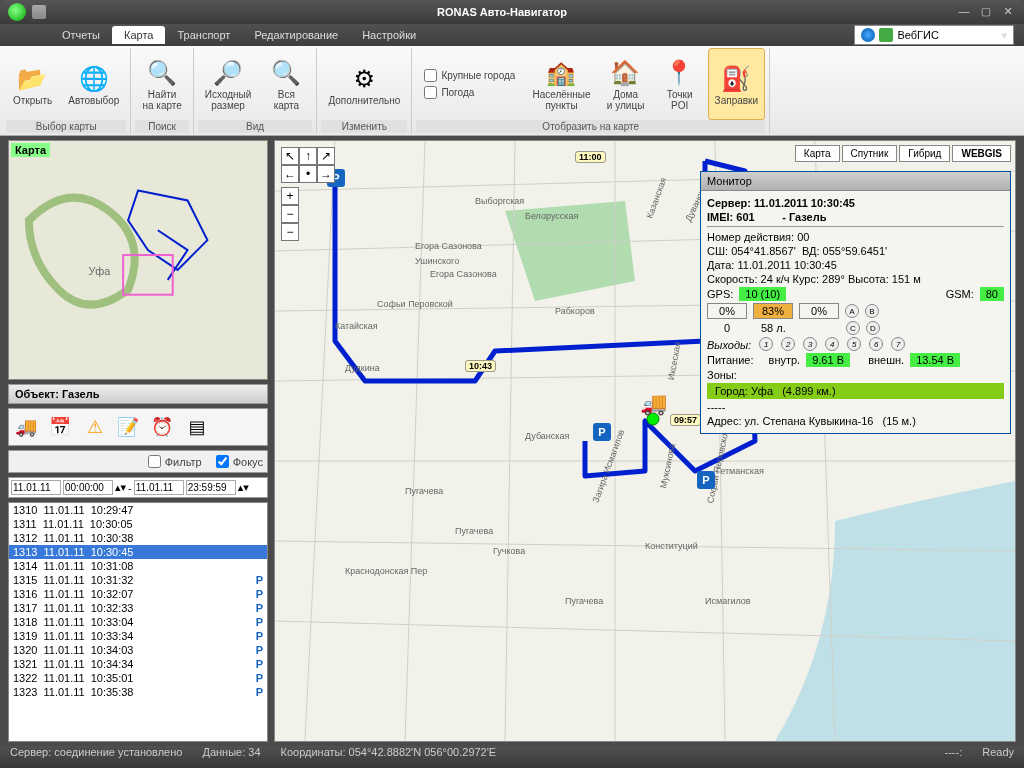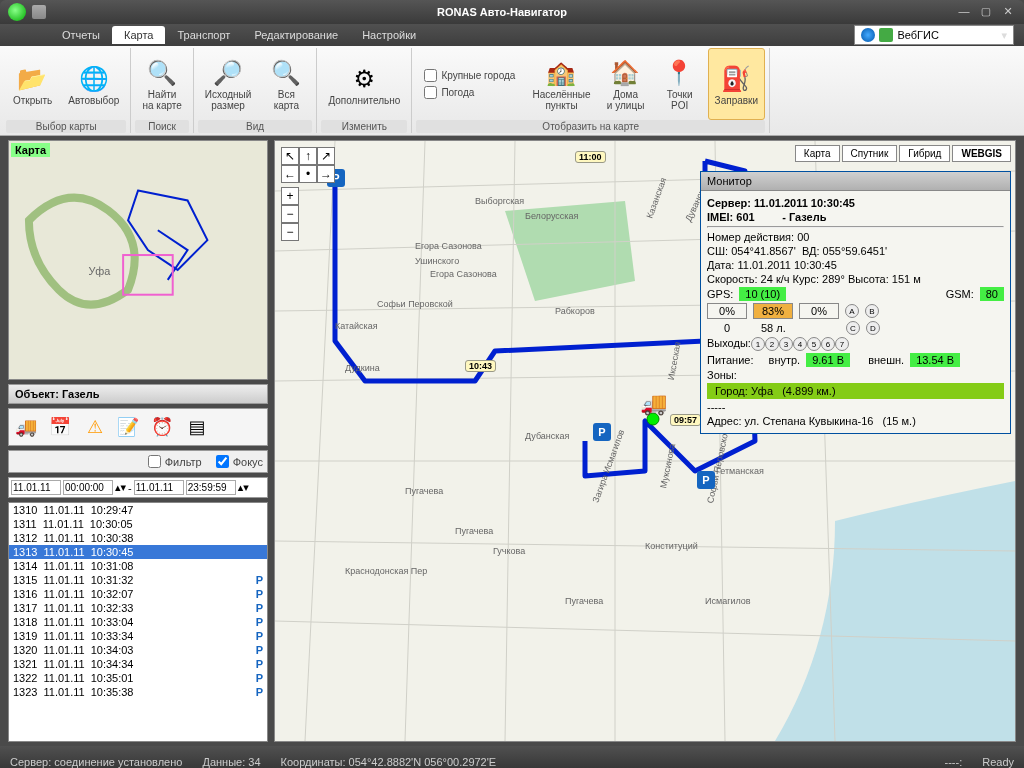--- a/index.html
+++ b/index.html
@@ -56,28 +56,28 @@
 .monitor { position: absolute; top: 30px; right: 4px; width: 311px; background: #f5f5f0; border: 1px solid #0050a0; z-index: 4; font-size: 10px; }
 .monitor .mhead { background: linear-gradient(#d0d0d0,#b0b0b0); padding: 3px 6px; border-bottom: 1px solid #888; }
 .monitor .mbody { padding: 4px 6px; }
 .monitor .mrow { margin: 2px 0; }
 .monitor .mflex { display: flex; align-items: center; gap: 6px; margin: 2px 0; }
 .monitor .badge { padding: 1px 6px; display: inline-block; }
 .monitor .green { background: #4e4; }
 .monitor .orange { background: #f0b040; }
 .monitor .pbx { border: 1px solid #888; padding: 1px 8px; min-width: 40px; text-align: center; }
 .monitor .dot { width: 14px; height: 14px; border: 1px solid #888; border-radius: 50%; background: #eee; display: inline-flex; align-items: center; justify-content: center; font-size: 8px; }
-.monitor .dotrow { display: flex; gap: 0; align-items: flex-start; }
+.monitor .dotrow { display: flex; gap: 8px; align-items: flex-end; font-style: italic; }
 .mapsvg { position: absolute; inset: 0; }
 .street { position: absolute; font-size: 9px; color: #666; }
 .timetag { position: absolute; background: #fff8c0; border: 1px solid #998; padding: 0 3px; font-size: 9px; font-weight: bold; border-radius: 3px; }
 .parkicon { position: absolute; width: 18px; height: 18px; background: #1565c0; color: #fff; text-align: center; line-height: 18px; font-weight: bold; border-radius: 3px; font-size: 11px; }
 .vehicle { position: absolute; font-size: 22px; }
 
-.statusbar { position: absolute; bottom: 0; left: 0; right: 0; height: 22px; background: linear-gradient(#505050,#383838); display: flex; align-items: flex-end; padding: 0 10px; color: #ccc; font-size: 10px; gap: 20px; }
+.statusbar { position: absolute; bottom: 0; left: 0; right: 0; height: 22px; background: linear-gradient(#505050,#383838); display: flex; align-items: flex-start; padding: 0 10px; color: #ccc; font-size: 10px; gap: 20px; }
 .statusbar .sitem { white-space: nowrap; }
 .statusbar .sfill { flex: 1; }
 </style>
 </head>
 <body>
 
 <div class="titlebar">
   <div class="logo"></div>
   <div class="dbicon"></div>
   <div class="title">RONAS Авто-Навигатор</div>

